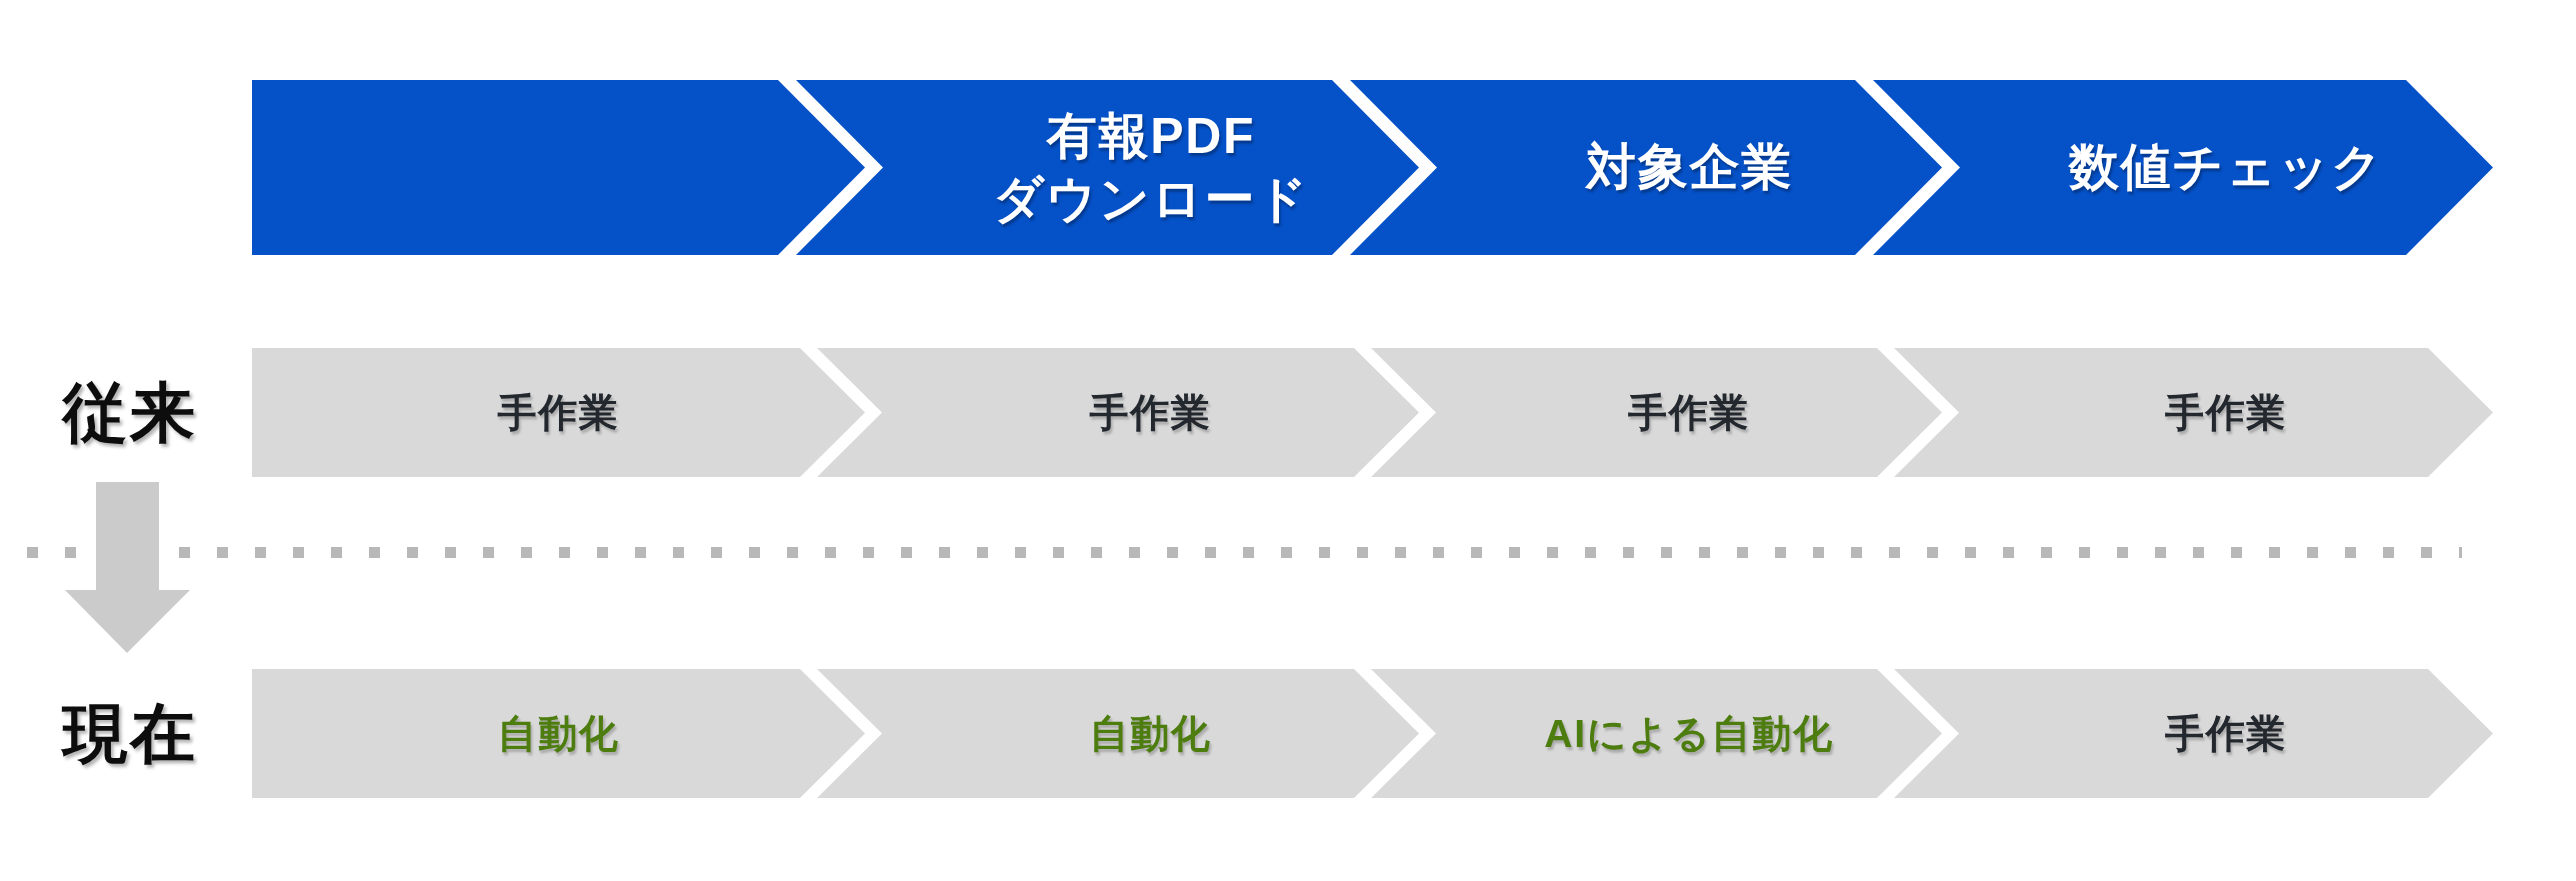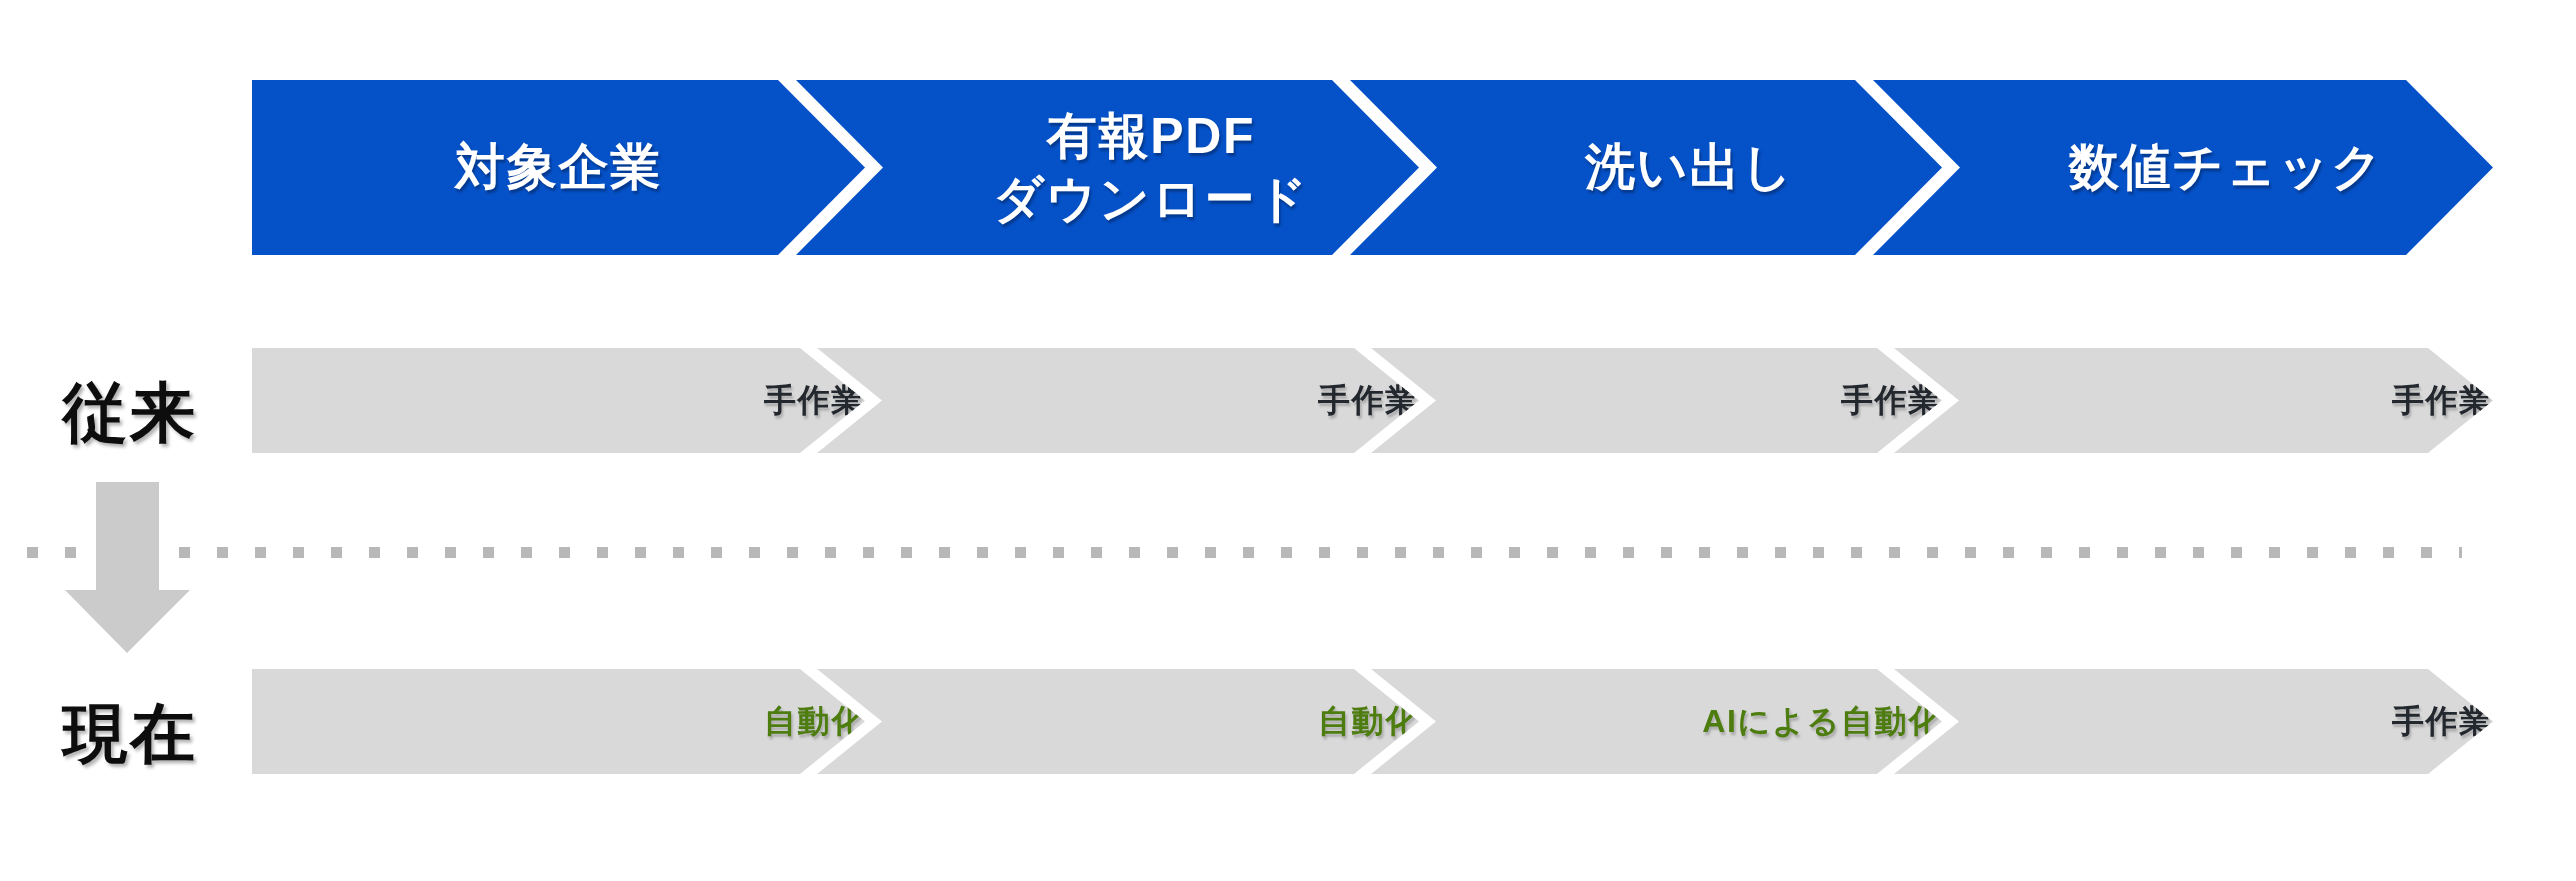--- a/index.html
+++ b/index.html
@@ -13,24 +13,24 @@
     display:flex;flex-direction:column;align-items:center;justify-content:center;
     color:#ffffff;font-weight:bold;font-size:50px;line-height:1.25;
     letter-spacing:1.7px;text-align:center;
     text-shadow:1.7px 2.5px 2.5px rgba(0,0,0,0.30);
   }
   .hdr-first{clip-path:polygon(0 0, calc(100% - 87px) 0, 100% 50%, calc(100% - 87px) 100%, 0 100%);}
   .hdr-mid{clip-path:polygon(0 0, calc(100% - 87px) 0, 100% 50%, calc(100% - 87px) 100%, 0 100%, 87px 50%);padding-left:87px;box-sizing:border-box;}
 
   
   .row-cell{
-    position:absolute;height:105px;
+    position:absolute;height:129px;
     background:#D9D9D9;
-    display:flex;align-items:center;justify-content:flex-end;
-    font-weight:bold;font-size:32px;letter-spacing:1.7px;
+    display:flex;align-items:center;justify-content:center;
+    font-weight:bold;font-size:39px;letter-spacing:1.7px;
     text-shadow:1.7px 2.5px 2.5px rgba(0,0,0,0.22);
   }
   .cell-first{clip-path:polygon(0 0, calc(100% - 65px) 0, 100% 50%, calc(100% - 65px) 100%, 0 100%);}
   .cell-mid{clip-path:polygon(0 0, calc(100% - 65px) 0, 100% 50%, calc(100% - 65px) 100%, 0 100%, 65px 50%);padding-left:65px;box-sizing:border-box;}
   .row-dentou{top:348px;}
   .row-genzai{top:669px;}
   .txt-dark{color:#23272E;}
   .txt-red{color:#4d7c0f;}
 
   
@@ -54,28 +54,27 @@
     background:#CBCBCB;
     clip-path:polygon(31px 0,94px 0,94px 108px,125px 108px,62px 171px,0 108px,31px 108px);
   }
 </style>
 </head>
 <body>
 
 <div class="canvas">
 
   <div class="hdr-seg hdr-first" style="left:252px;width:613px;">
-    <span>対象企業</span>
   </div>
   <div class="hdr-seg hdr-mid" style="left:796px;width:623px;align-items:center;">
     <span>有報PDF</span>
     <span>ダウンロード</span>
   </div>
   <div class="hdr-seg hdr-mid" style="left:1350px;width:592px;">
-    <span>洗い出し</span>
+    <span>対象企業</span>
   </div>
   <div class="hdr-seg hdr-mid" style="left:1873px;width:620px;">
     <span>数値チェック</span>
   </div>
 
   <div class="row-label row-dentou">従来</div>
   <div class="row-cell cell-first row-dentou txt-dark" style="left:252px;width:613px;">
     <span>手作業</span>
   </div>
   <div class="row-cell cell-mid row-dentou txt-dark" style="left:817px;width:602px;">

